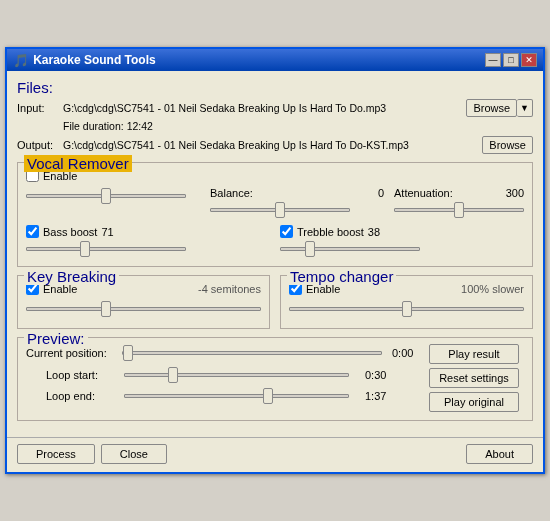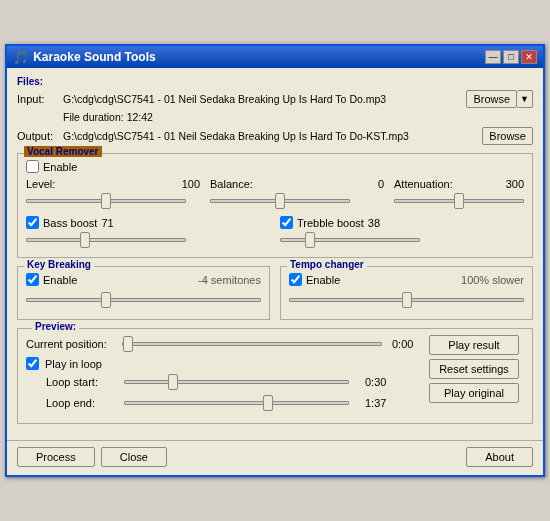--- a/index.html
+++ b/index.html
@@ -52,22 +52,22 @@
       display: flex; align-items: center; justify-content: center;
       cursor: pointer;
       color: #000;
     }
     .title-btn.close { background: #c04040; color: white; }
     .content {
       padding: 8px 10px 8px 10px;
     }
     .section-label {
       color: #00008b;
-      font-weight: bold;
-      font-size: 10px;
+      font-weight: normal;
+      font-size: 15px;
       margin-bottom: 3px;
     }
     .files-section { margin-bottom: 8px; }
     .file-row {
       display: flex;
       align-items: center;
       margin-bottom: 3px;
       gap: 6px;
     }
     .file-label { width: 40px; flex-shrink: 0; }
@@ -107,21 +107,21 @@
     .vocal-section {
       border: 1px solid #b0a8a0;
       padding: 6px 8px 8px 8px;
       margin-bottom: 8px;
       position: relative;
     }
     .vocal-section .section-label {
       position: absolute;
       top: -8px;
       left: 6px;
-      background: #a16207;
+      background: #eab308;
       padding: 0 3px;
     }
     .check-row {
       display: flex;
       align-items: center;
       gap: 4px;
       margin-bottom: 5px;
     }
     .slider-group {
       display: flex;
@@ -210,21 +210,21 @@
     
     .preview-section {
       border: 1px solid #b0a8a0;
       padding: 6px 8px 8px 8px;
       position: relative;
       margin-bottom: 8px;
     }
     .preview-section .section-label {
       position: absolute;
       top: -8px;
-      left: 14px;
+      left: 6px;
       background: #ece9d8;
       padding: 0 3px;
     }
     .preview-inner {
       display: flex;
       gap: 8px;
     }
     .preview-left {
       flex: 1;
     }
@@ -327,24 +327,20 @@
     </div>
 
     <div class="vocal-section">
       <span class="section-label">Vocal Remover</span>
       <div class="check-row">
         <input type="checkbox" style="">
         <span>Enable</span>
       </div>
       <div class="slider-group">
         <div class="slider-item flex1">
-          <div class="slider-label-row">
-            <span class="slider-label">Level:</span>
-            <span class="slider-value">100</span>
-          </div>
           <input type="range" class="slider-wide" min="0" max="200" value="100" style="">
         </div>
         <div class="slider-item flex1">
           <div class="slider-label-row">
             <span class="slider-label">Balance:</span>
             <span class="slider-value">0</span>
           </div>
           <input type="range" class="slider-med" min="-100" max="100" value="0" style="">
         </div>
         <div class="slider-item">
@@ -398,24 +394,20 @@
 
     <div class="preview-section">
       <span class="section-label">Preview:</span>
       <div class="preview-inner">
         <div class="preview-left">
           <div class="pos-row">
             <span class="pos-label">Current position:</span>
             <input type="range" class="slider-preview" min="0" max="100" value="0" style="">
             <span class="pos-time">0:00</span>
           </div>
-          <div class="loop-row">
-            <input type="checkbox" checked="" style="">
-            <span>Play in loop</span>
-          </div>
           <div class="loop-item-row">
             <span class="loop-label">Loop start:</span>
             <input type="range" class="slider-loop" min="0" max="100" value="20" style="">
             <span class="loop-time">0:30</span>
           </div>
           <div class="loop-item-row">
             <span class="loop-label">Loop end:</span>
             <input type="range" class="slider-loop" min="0" max="100" value="65" style="">
             <span class="loop-time">1:37</span>
           </div>

